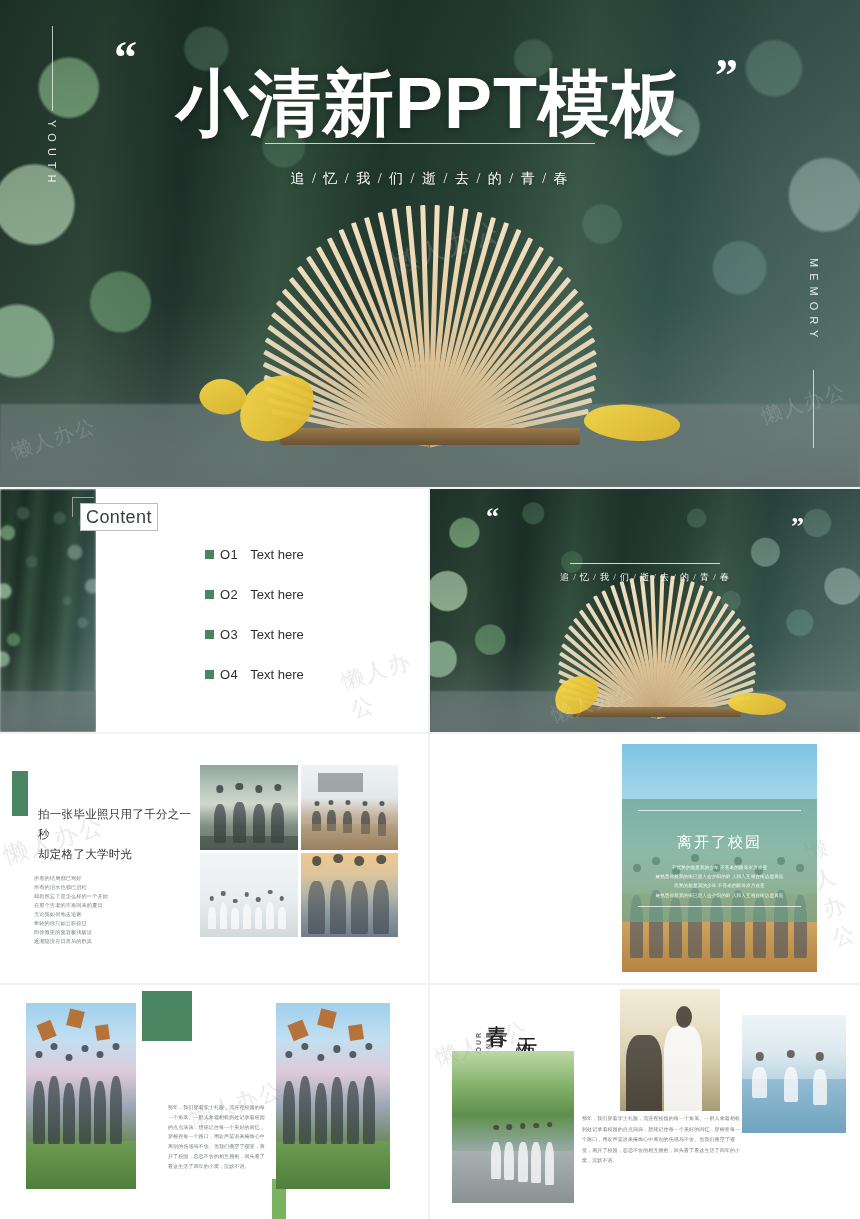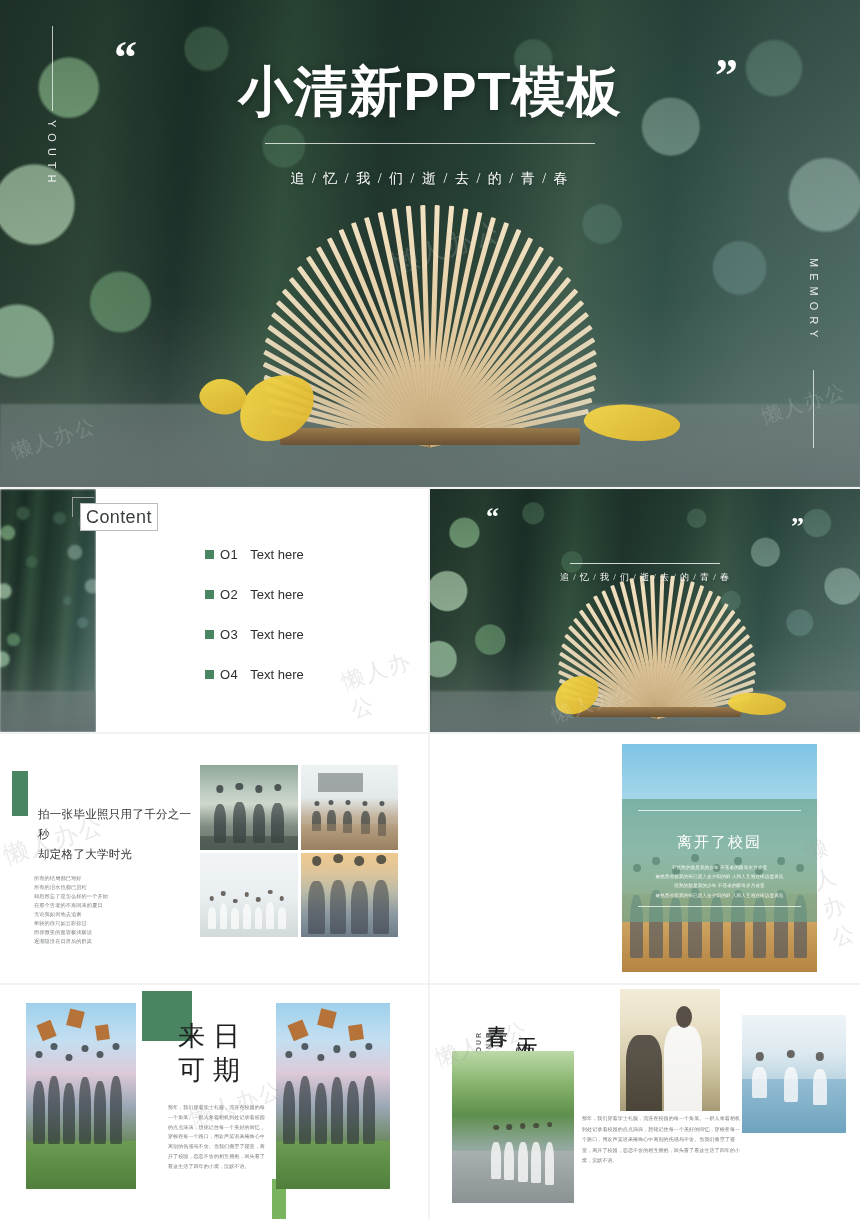--- a/index.html
+++ b/index.html
@@ -76,21 +76,21 @@
     letter-spacing:6px; font-size:11px; writing-mode:vertical-rl;
   }
   .side-rule{ position:absolute; background:rgba(255,255,255,.7); width:1px; }
 
   .quote-mark{
     position:absolute; color:#fff; font-weight:700; line-height:.8;
     font-family:"Liberation Serif","DejaVu Serif",serif;
   }
   .main-title{
     position:absolute; left:0; right:0; top:56px; text-align:center;
-    color:#fff; font-size:54px; font-weight:800; letter-spacing:1px;
+    color:#fff; font-size:72px; font-weight:800; letter-spacing:1px;
     text-shadow:0 2px 10px rgba(0,0,0,.35);
   }
   .title-rule{
     position:absolute; left:265px; width:330px; top:143px;
     height:1px; background:rgba(255,255,255,.75);
   }
   .sub-title{
     position:absolute; left:0; right:0; top:170px; text-align:center;
     color:#fff; font-size:14px; letter-spacing:2px;
     text-shadow:0 1px 5px rgba(0,0,0,.4);
@@ -522,22 +522,20 @@
       <div class="fig" style="left:20%; bottom:24%; width:11%; height:37%;"></div>
       <div class="fig" style="left:34%; bottom:24%; width:11%; height:33%;"></div>
       <div class="fig" style="left:48%; bottom:24%; width:11%; height:36%;"></div>
       <div class="fig" style="left:62%; bottom:24%; width:11%; height:34%;"></div>
       <div class="fig" style="left:76%; bottom:24%; width:11%; height:37%;"></div>
       <div style="position:absolute;left:12%;top:10%;width:14%;height:9%;background:#b5733a;transform:rotate(-22deg);"></div>
       <div style="position:absolute;left:38%;top:4%;width:14%;height:9%;background:#b5733a;transform:rotate(14deg);"></div>
       <div style="position:absolute;left:64%;top:12%;width:12%;height:8%;background:#b5733a;transform:rotate(-8deg);"></div>
     </div>
 
-    <div class="fut-title" style="white-space:pre-line;">来日
-可期</div>
     <div class="fut-body">那年，我们穿着学士礼服，流连在校园的每一个角落。一群人拿着相机到处记录着校园的点点滴滴，想铭记住每一个美好的回忆，穿梭在每一个路口，用欢声笑语来掩饰心中离别的伤感与不舍。当我们搬空了寝室，离开了校园，恋恋不舍的相互拥抱，回头看了看这生活了四年的小窝，沉默不语。</div>
     <div class="wm" style="left:188px; top:104px; font-size:22px;">懒人办公</div>
   </section>
 
   <section class="slide" id="slide-youth">
     <div class="yt-title" style="left:52px; top:22px;">青春</div>
     <div class="yt-title" style="left:82px; top:36px;">无悔</div>
     <div class="yt-vert-en" style="left:45px; top:46px;">YOUR</div>
     <div class="yt-vert-en" style="left:55px; top:46px;">SOUVENIR</div>
 

